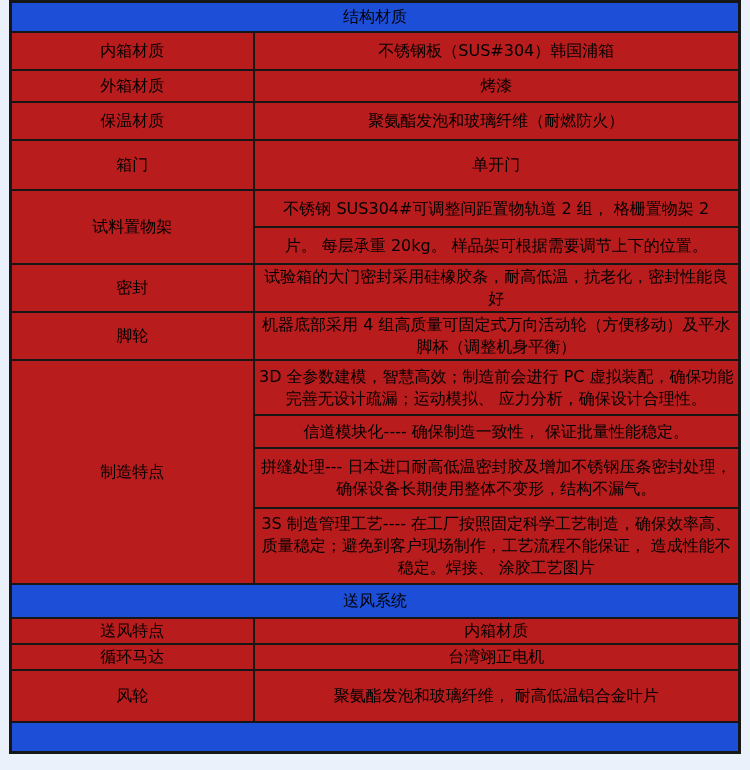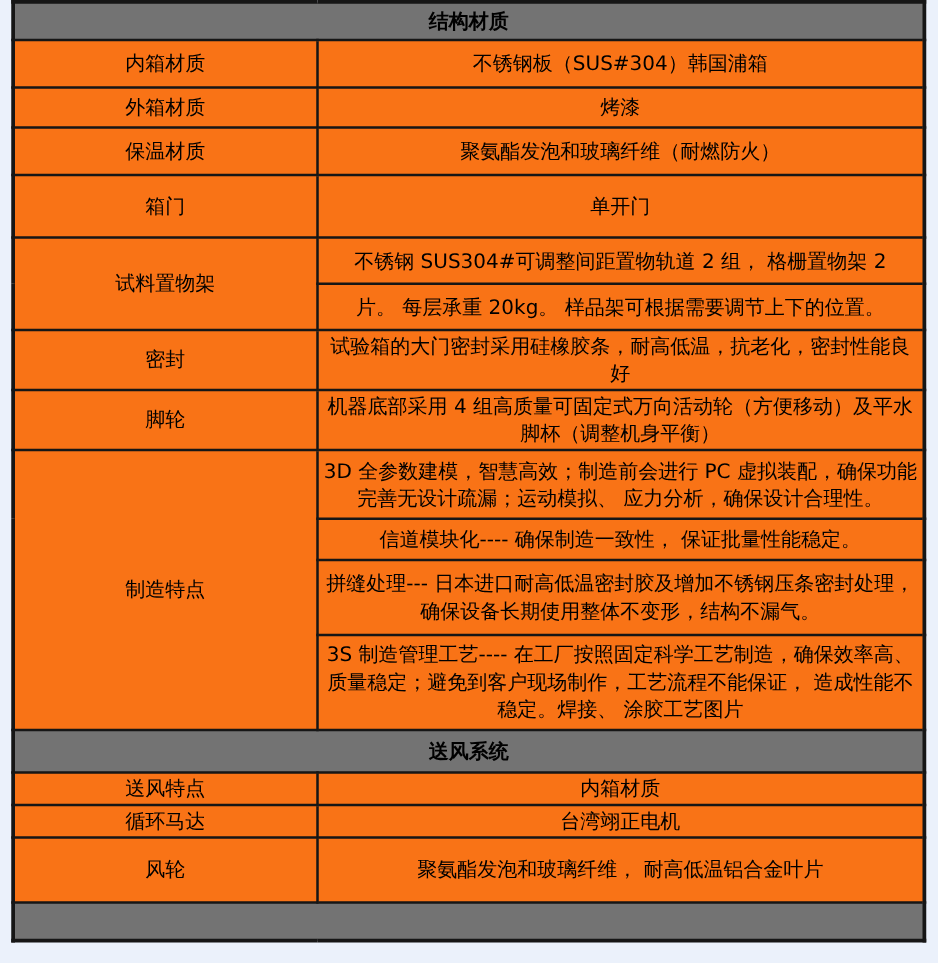--- a/index.html
+++ b/index.html
@@ -28,26 +28,26 @@
   }
   col.col-label { width: 243px; }
   col.col-value { width: 486px; }
   td {
     border: 2px solid #161616;
     vertical-align: middle;
     text-align: center;
     font-size: 16px;
     line-height: 22px;
     padding: 1px 2px;
-    background: #f97316;
+    background: #b91c1c;
     word-break: break-all;
   }
   td.section-header {
-    background: #737373;
-    font-weight: bold;
+    background: #1d4ed8;
+    font-weight: normal;
     font-size: 16px;
     height: 28px;
     padding: 0;
   }
   td.label-cell { }
   td.value-cell { }
 </style>
 </head>
 <body>
 

